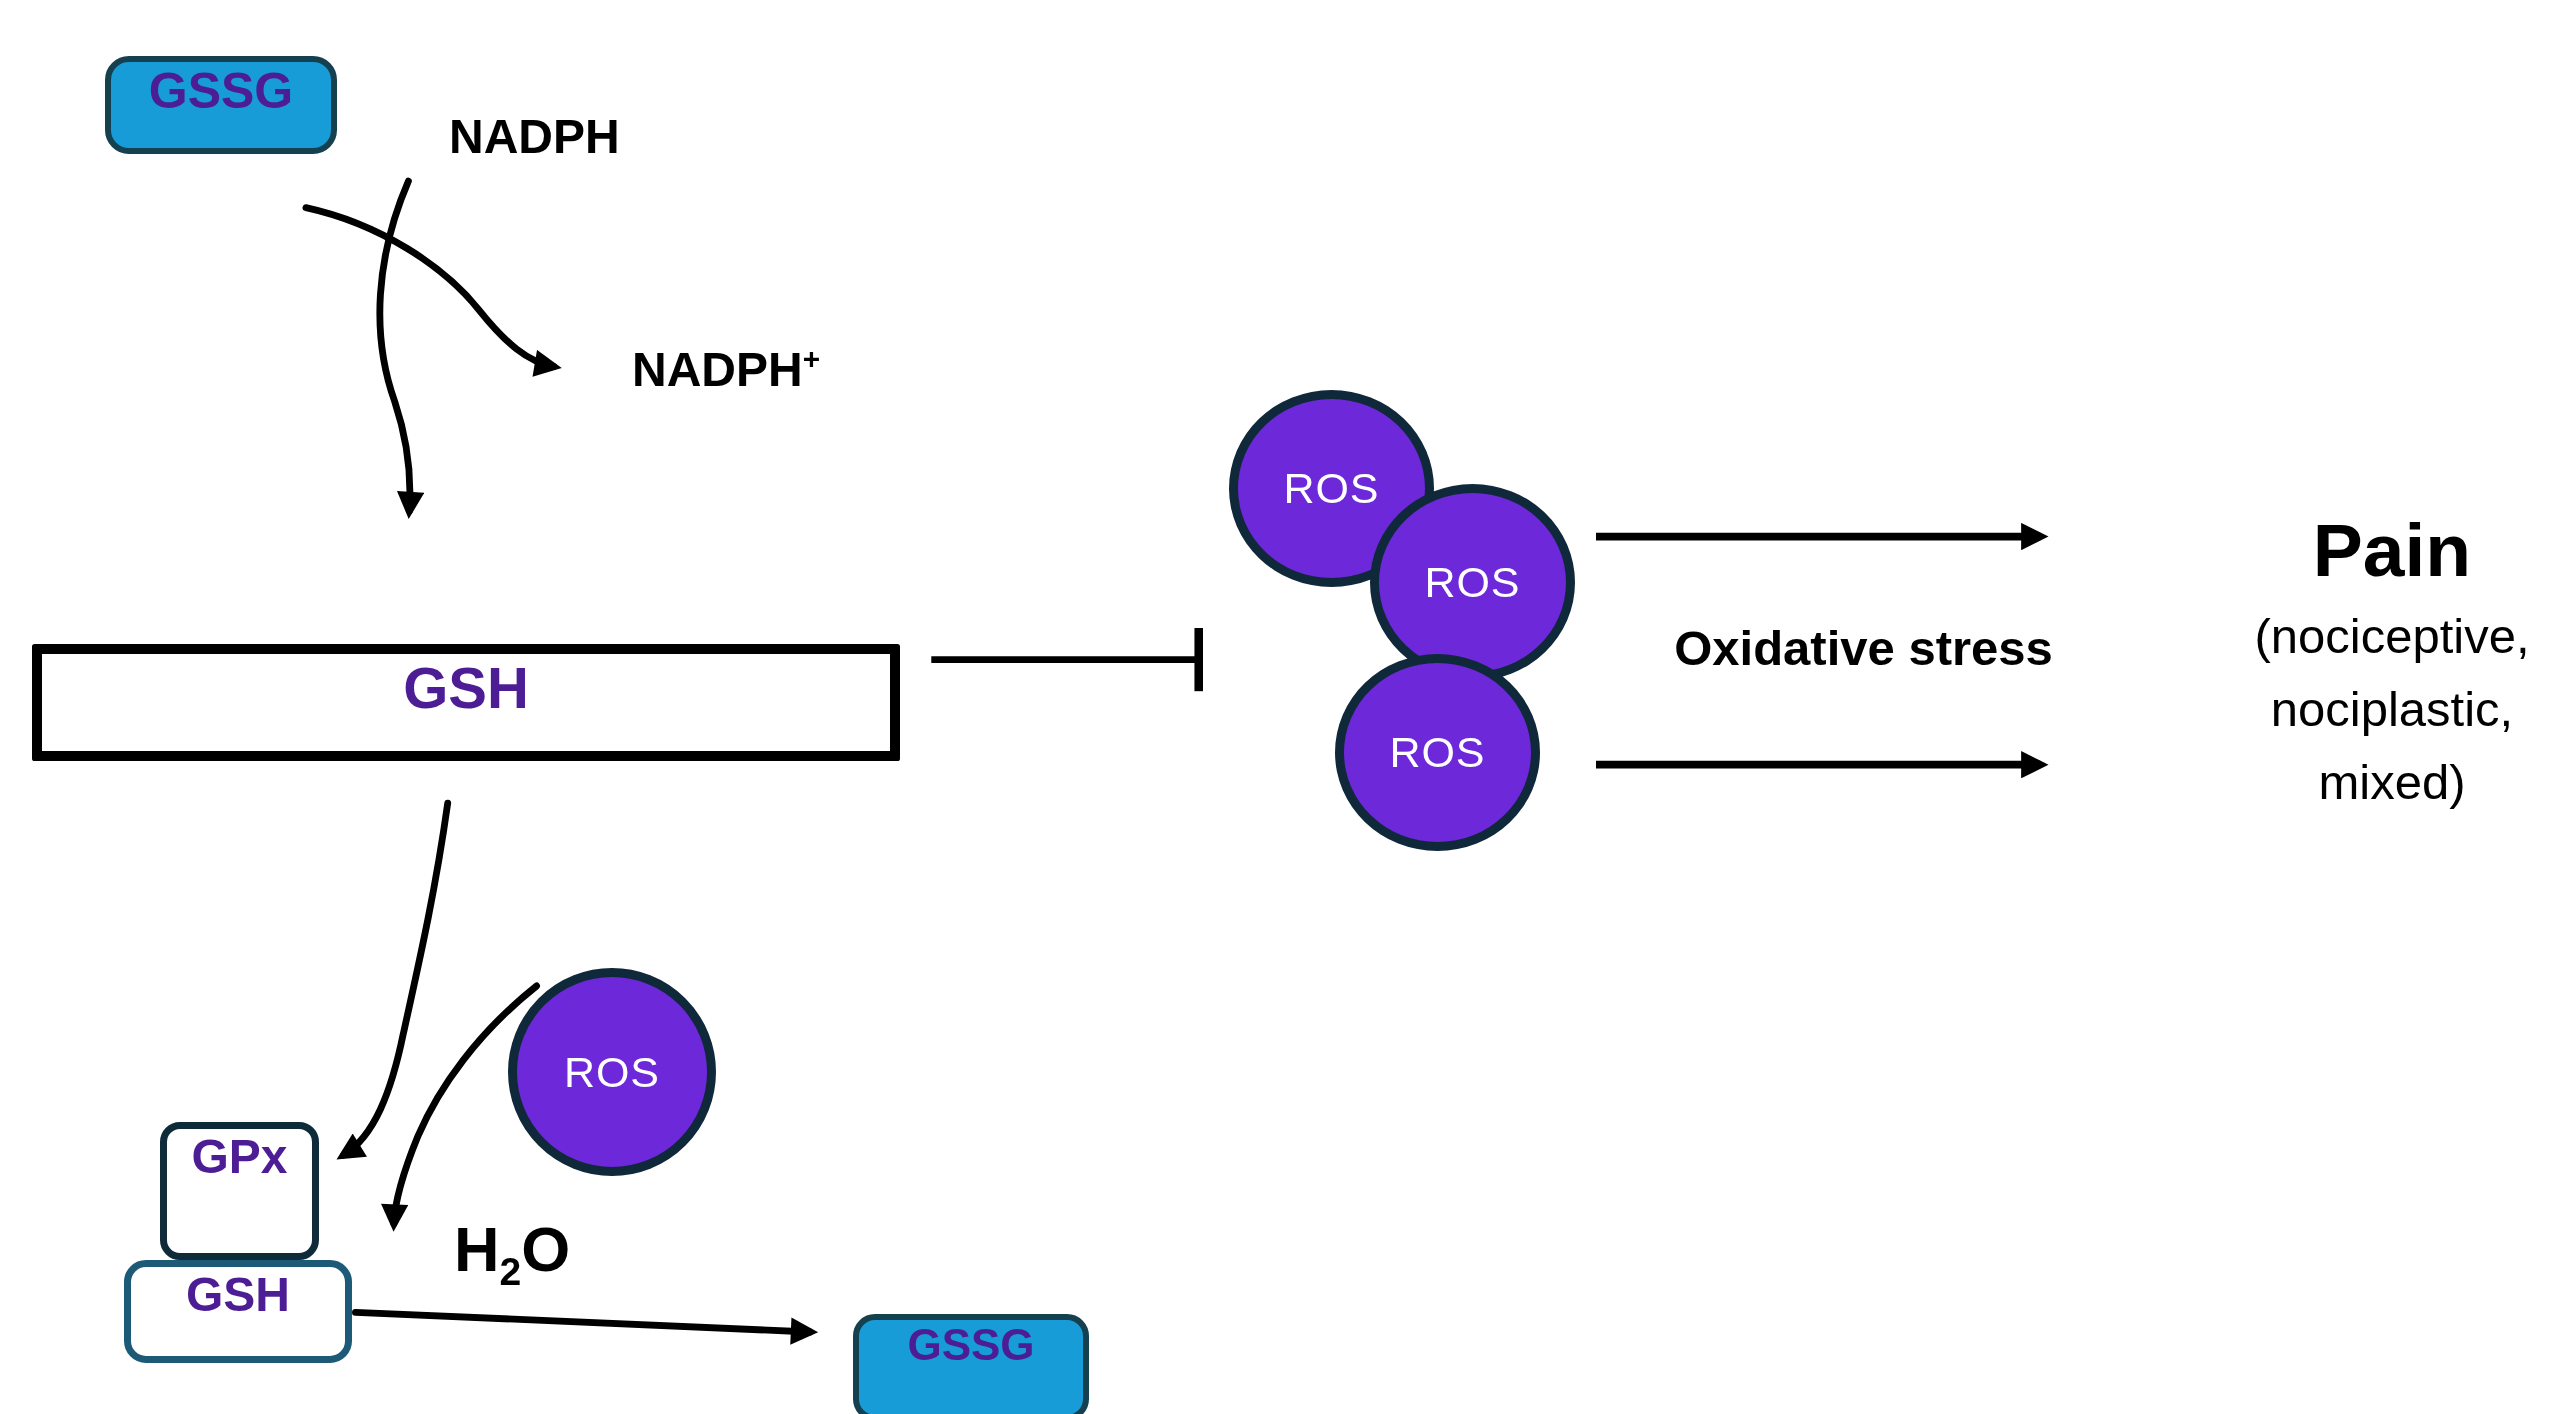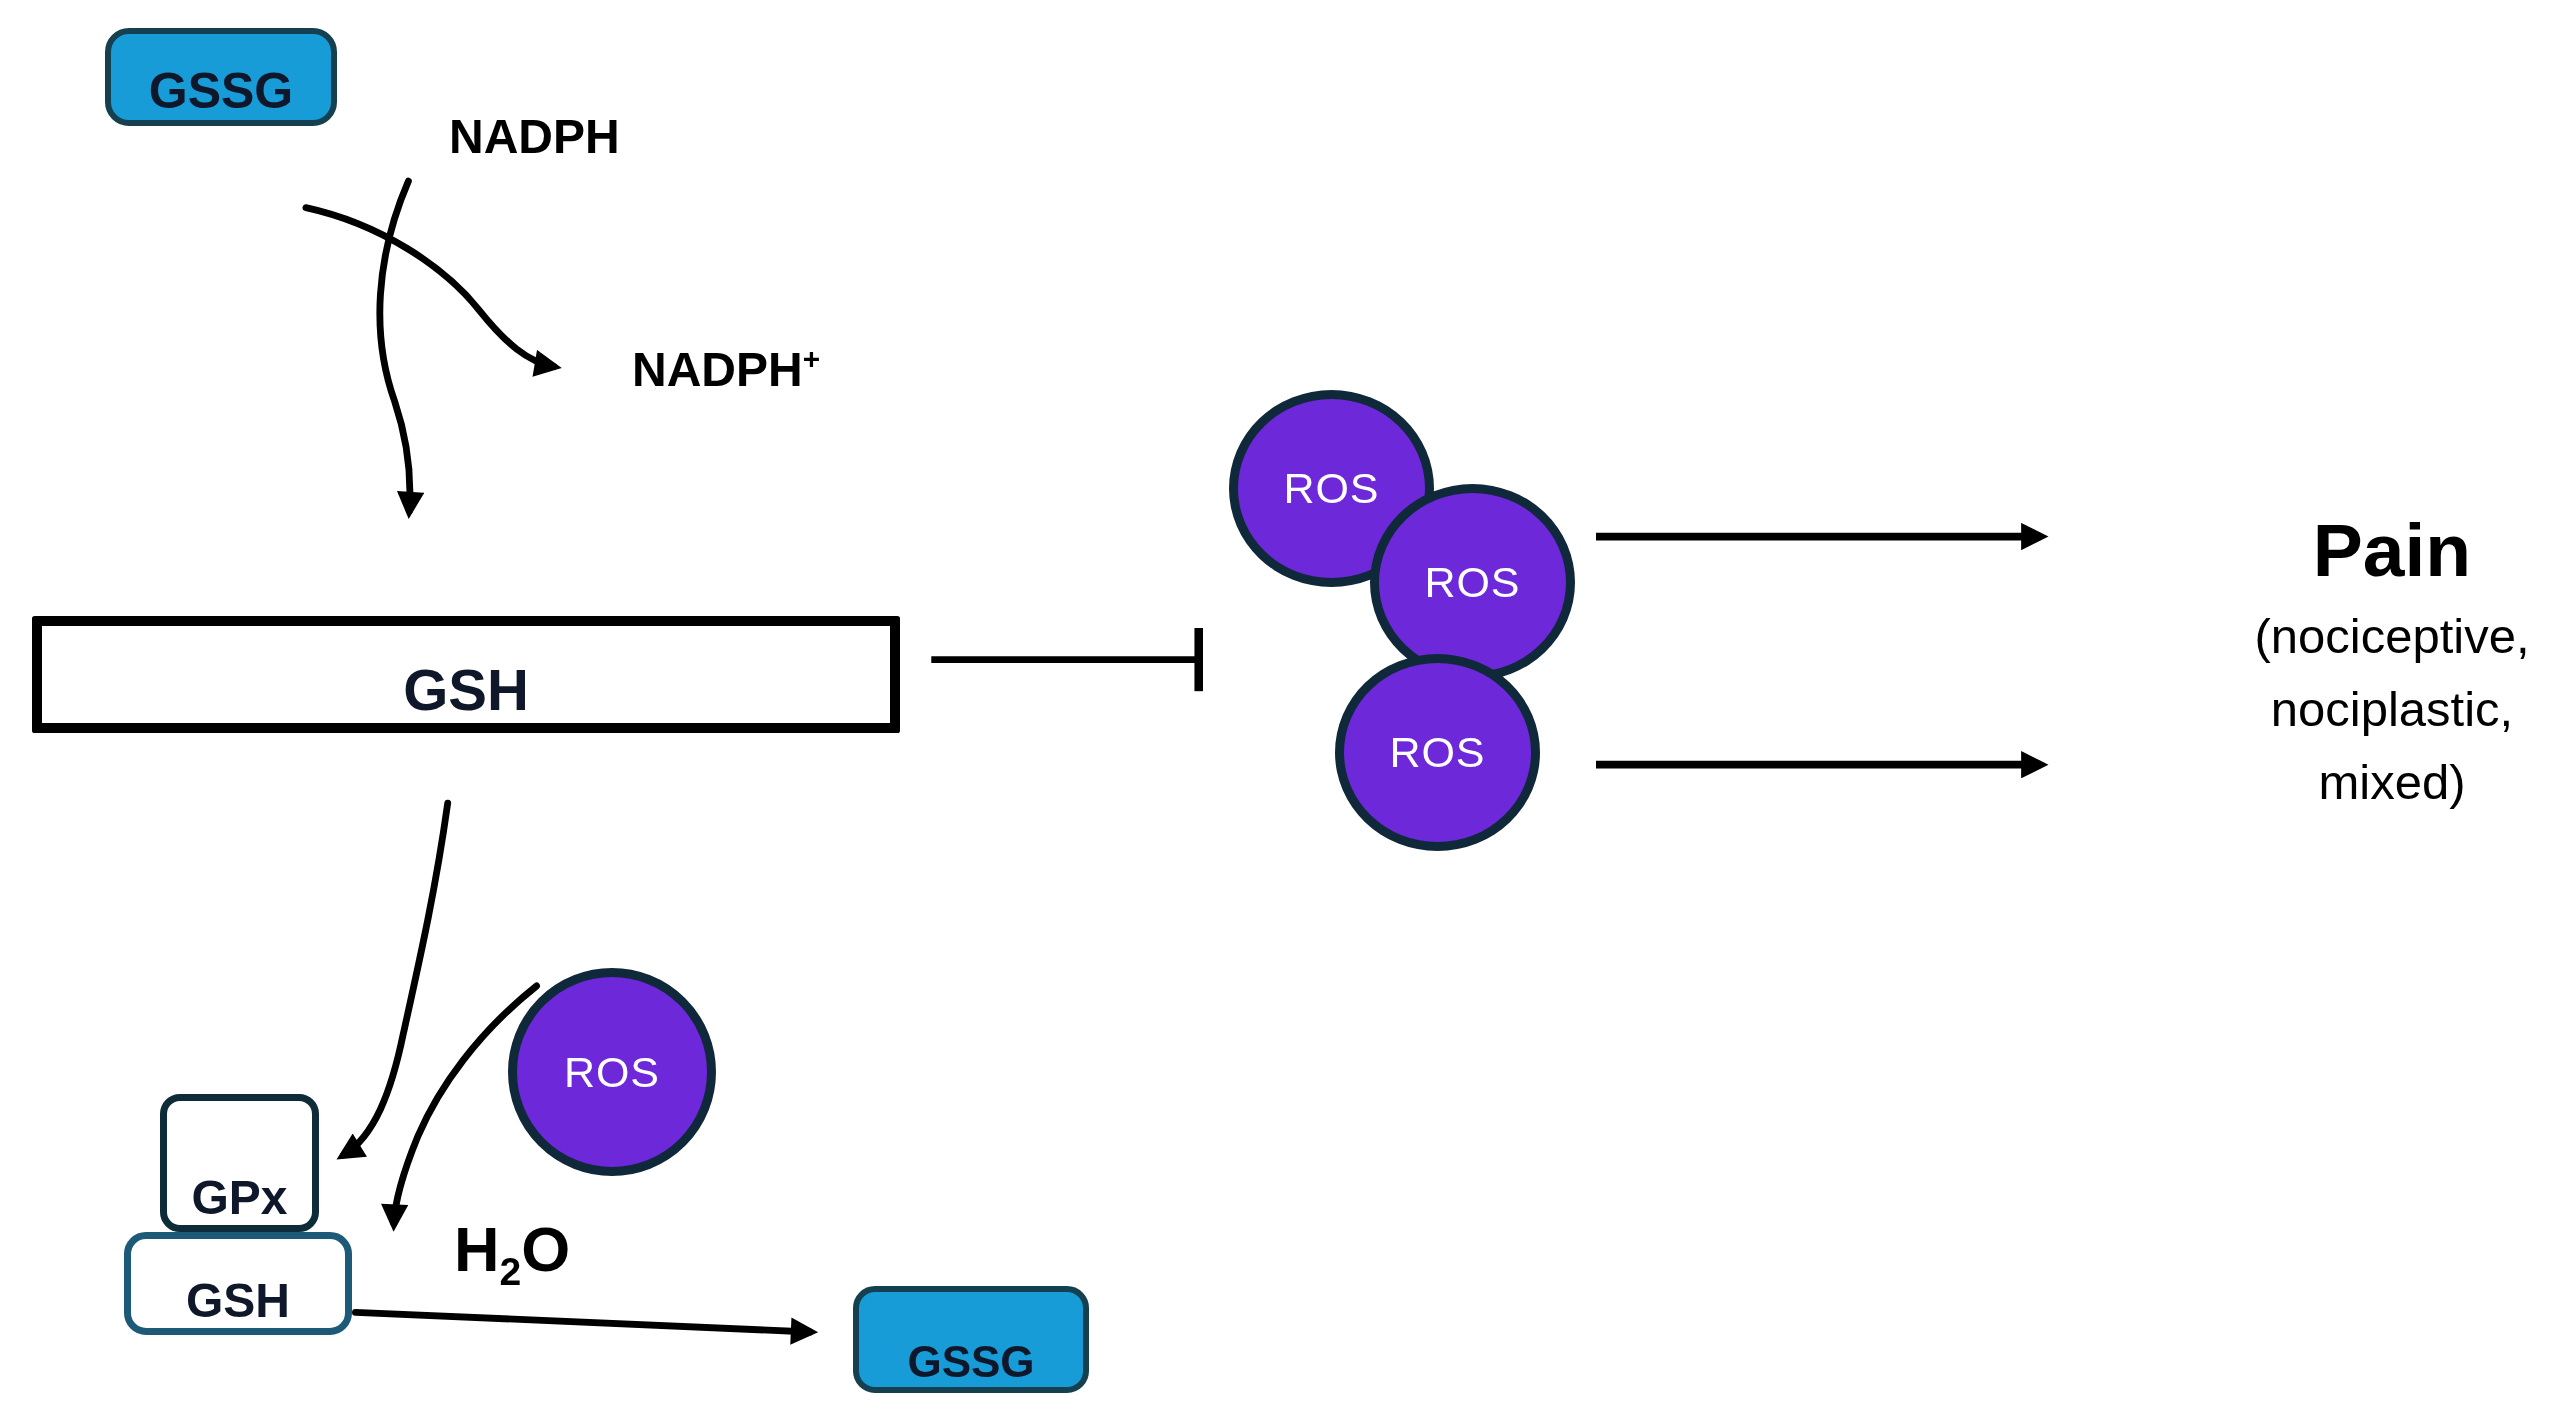--- a/index.html
+++ b/index.html
@@ -7,23 +7,24 @@
     position:relative;
     width:2576px;height:1414px;
     background:#ffffff;
     font-family:"Liberation Sans", sans-serif;
     color:#000;
     overflow:hidden;
   }
   .box{
     position:absolute;
     box-sizing:border-box;
-    display:flex;align-items:flex-end;justify-content:center;
-    font-weight:bold;color:#0f172a;background:#fff;
+    display:flex;align-items:flex-start;justify-content:center;
+    font-weight:bold;color:#4c1d95;background:#fff;
     text-align:center;
+    margin-top:28px;
   }
   .blue{background:#189cd8;border:6.8px solid #14404f;}
   .circle{
     position:absolute;box-sizing:border-box;
     background:#6d28d9;border:9.4px solid #10293a;border-radius:50%;
     display:flex;align-items:center;justify-content:center;
     color:#ffffff;font-weight:400;letter-spacing:0.9px;
   }
   .lbl{position:absolute;font-weight:bold;white-space:nowrap;margin-left:39px;}
   sup{font-size:0.62em;}
@@ -82,20 +83,23 @@
   <div class="circle" style="left:1229px;top:390px;width:205px;height:197px;font-size:43px;">
     <span>ROS</span>
   </div>
   <div class="circle" style="left:1370px;top:484px;width:205px;height:197px;font-size:43px;">
     <span>ROS</span>
   </div>
   <div class="circle" style="left:1335px;top:654px;width:205px;height:197px;font-size:43px;">
     <span>ROS</span>
   </div>
 
+  <div class="lbl" style="left:1615px;top:620px;width:419px;text-align:center;font-size:49px;">
+    <span>Oxidative stress</span>
+  </div>
 
   <div id="pain-block">
     <div id="pain-title">Pain</div>
     <div style="margin-top:12px;">
       <div class="pain-line">(nociceptive,</div>
       <div class="pain-line">nociplastic,</div>
       <div class="pain-line">mixed)</div>
     </div>
   </div>
 

